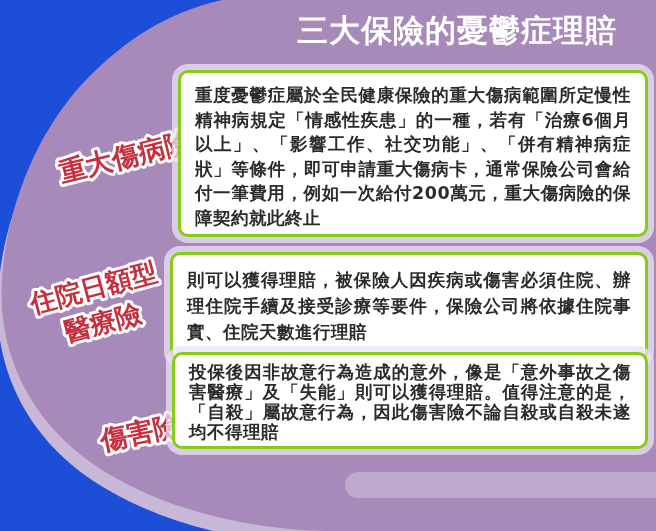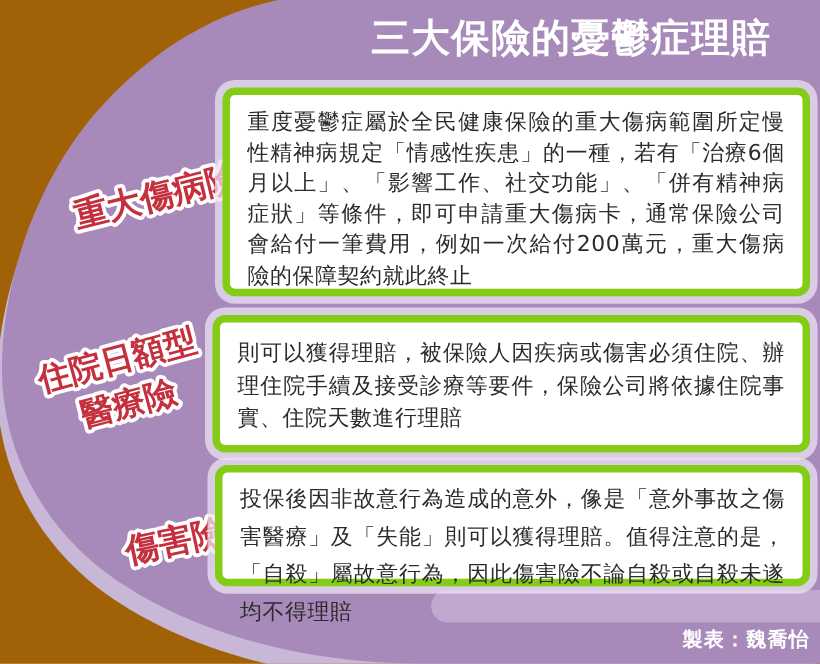--- a/index.html
+++ b/index.html
@@ -1,44 +1,45 @@
 <!DOCTYPE html>
 <html><head>
 <meta charset="utf-8">
 <style>
   html,body{margin:0;padding:0;}
   .canvas{
     position:relative;
     width:656px;height:531px;
-    background:#a16207;
+    background:#1d4ed8;
     overflow:hidden;
     font-family:"DejaVu Sans","Liberation Sans",sans-serif;
   }
   .blob-svg{position:absolute;left:0;top:0;}
   .page-title{
     position:absolute;left:297px;top:10px;
     font-size:31px;font-weight:bold;color:#ffffff;
     letter-spacing:1px;white-space:nowrap;
   }
   .info-box{
     position:absolute;
     box-sizing:border-box;
     background:#ffffff;
-    border:6px solid #84cc16;
+    border:3px solid #84cc16;
     border-radius:10px;
     box-shadow:0 0 0 6px rgba(233,226,242,0.75);
     color:#2b2b2b;
     padding:10px 14px;
     font-size:17.5px;
     letter-spacing:0.5px;
     text-align:justify;
+    font-weight:bold;
   }
   .box-1{left:178px;top:70px;width:470px;height:167px;line-height:24.5px;}
   .box-2{left:170px;top:252px;width:478px;height:110px;line-height:26px;padding-top:12px;}
-  .box-3{left:172px;top:372px;width:476px;height:97px;line-height:30px;padding-top:7px;}
+  .box-3{left:172px;top:352px;width:476px;height:97px;line-height:20px;padding-top:7px;}
   .side-label{position:absolute;overflow:visible;}
   .side-label text{
     font-family:"DejaVu Sans","Liberation Sans",sans-serif;
     font-size:27px;font-weight:bold;
     fill:#c5303e;stroke:#ffffff;stroke-width:6px;
     paint-order:stroke;stroke-linejoin:round;
     text-anchor:middle;
   }
   .label-1{left:45px;top:128px;transform:rotate(-14deg);}
   .label-2{left:14px;top:262px;transform:rotate(-15deg);}
@@ -77,15 +78,14 @@
     <text x="85" y="34">住院日額型</text>
     <text x="85" y="70">醫療險</text>
   </svg>
   <div class="info-box box-2">則可以獲得理賠，被保險人因疾病或傷害必須住院、辦理住院手續及接受診療等要件，保險公司將依據住院事實、住院天數進行理賠</div>
 
   <svg class="side-label label-3" width="120" height="56">
     <text x="60" y="38">傷害險</text>
   </svg>
   <div class="info-box box-3">投保後因非故意行為造成的意外，像是「意外事故之傷害醫療」及「失能」則可以獲得理賠。值得注意的是，「自殺」屬故意行為，因此傷害險不論自殺或自殺未遂均不得理賠</div>
 
-  <div class="credit">製表：魏喬怡</div>
 
 </div>
 
 </body></html>

